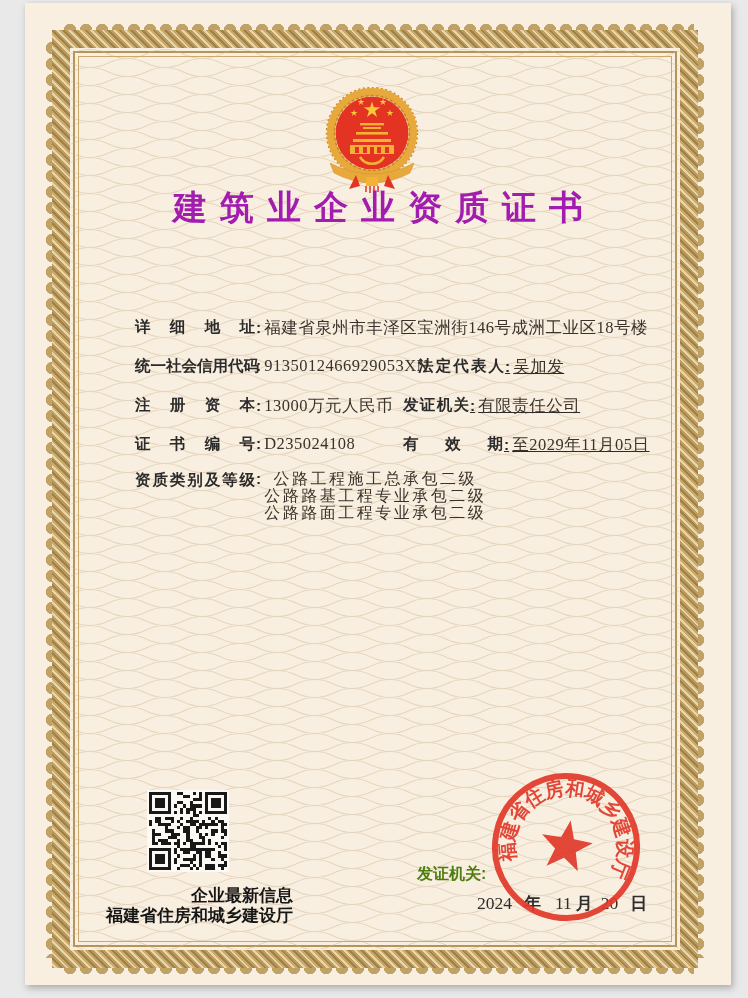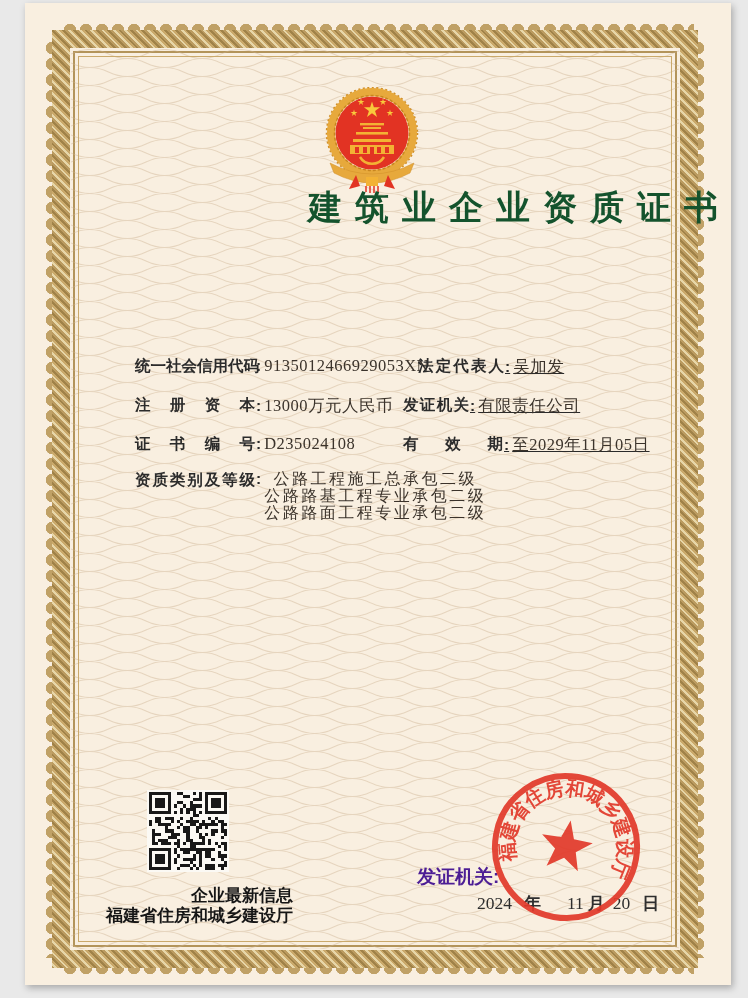--- a/index.html
+++ b/index.html
@@ -36,49 +36,49 @@
     background-size:7px 16px;background-repeat:repeat-y;}
   .sc-right{top:37px;height:918px;left:673px;width:7px;
     background:radial-gradient(circle at 0% 50%,#c0a166 0 6px,rgba(0,0,0,0) 6.5px);
     background-size:7px 16px;background-repeat:repeat-y;}
   .gui{position:absolute;left:1px;top:1px;opacity:.8;pointer-events:none;}
   
   .emblem{position:absolute;left:291px;top:84px;}
   
   .title{
     position:absolute;left:0;top:182px;width:100%;
-    text-align:right;text-indent:13px;letter-spacing:13px;
+    text-align:center;text-indent:13px;letter-spacing:13px;
     font-family:"Liberation Serif",serif;font-weight:bold;
-    font-size:34px;color:#14532d;
+    font-size:34px;color:#a21caf;
   }
   
   .f-row{position:absolute;left:110px;white-space:nowrap;font-size:15.5px;color:#2b2b2b;}
   .r1{top:274px}.r2{top:314px}.r3{top:353px}.r4{top:392px}.r5{top:431px}.r6{top:467px}
   .lab{display:inline-block;vertical-align:top;font-weight:bold;
        text-align:justify;text-align-last:justify;text-justify:inter-character;}
   .w120{width:120px}.w86{width:86px}.w66{width:66px}.w100{width:100px}
   .colon{font-weight:bold;margin:0 3px 0 1px;}
   .val{font-family:"Liberation Serif",serif;font-size:16.5px;color:#3b332b;letter-spacing:.5px;}
   .g2{position:absolute;top:0;white-space:nowrap;text-decoration:underline;}
   .r3 .g2{left:283px}.r4 .g2{left:268px}.r5 .g2{left:268px}
   .qual-lines{display:inline-block;vertical-align:top;}
   .qual-lines .val{display:block;font-size:16px;letter-spacing:2.5px;line-height:17px;text-align:center;}
   
   .qr{position:absolute;left:122px;top:787px;width:82px;height:82px;
       display:grid;grid-template-columns:repeat(25,1fr);grid-template-rows:repeat(25,1fr);
       background:#fbf9f4;padding:2px;box-sizing:border-box;}
   .qm{background:#181818;}
   .qr-cap{position:absolute;left:50px;top:883px;width:218px;text-align:right;
           font-weight:bold;font-size:17px;line-height:20px;color:#161616;}
-  .issuer{position:absolute;left:392px;top:861px;font-weight:bold;font-size:19px;color:#4c1d95;}
+  .issuer{position:absolute;left:392px;top:861px;font-weight:bold;font-size:16px;color:#4d7c0f;}
   .date{position:absolute;left:452px;top:889px;white-space:nowrap;z-index:1;color:#2e2e2e;}
   .date .num{font-family:"Liberation Serif",serif;font-size:17.5px;}
   .date .unit{font-weight:bold;font-size:17px;}
   .u-year{margin:0 8px 0 12px}.u-month{margin-left:4px}.u-day{margin-left:12px}
-  .n-month{margin-left:18px}.n-day{margin-left:8px}
+  .n-month{margin-left:6px}.n-day{margin-left:8px}
   .seal{position:absolute;left:461px;top:764px;z-index:5;opacity:.92;}
 </style>
 </head>
 <body>
 
 <div class="paper">
 
   <div class="sc sc-top"></div>
   <div class="sc sc-bottom"></div>
   <div class="sc sc-left"></div>
@@ -130,20 +130,23 @@
     <path d="M14,76 Q56,98 98,76 L94,86 Q56,106 18,86 Z" fill="#e7a93c" stroke="#d08f28" stroke-width="0.5"></path>
     <path d="M40,88 l-7,14 l11,-3 z" fill="#e23323"></path>
     <path d="M72,88 l7,14 l-11,-3 z" fill="#e23323"></path>
     <rect x="50" y="90" width="12" height="9" fill="#f3b234"></rect>
     <path d="M50,99 v6 M54,99 v7 M58,99 v7 M62,99 v6" stroke="#e23323" stroke-width="1.5"></path>
   </svg>
 
   <div class="title">建筑业企业资质证书</div>
 
 
+  <div class="f-row r2">
+    <span class="lab w120">详细地址</span><span class="colon">:</span><span class="val">福建省泉州市丰泽区宝洲街146号成洲工业区18号楼</span>
+  </div>
 
   <div class="f-row r3">
     <span class="lab w120">统一社会信用代码</span><span class="colon">:</span><span class="val">9135012466929053XN</span>
     <span class="g2">
       <span class="lab w86">法定代表人</span><span class="colon">:</span><span class="val">吴加发</span>
     </span>
   </div>
 
   <div class="f-row r4">
     <span class="lab w120">注册资本</span><span class="colon">:</span><span class="val">13000万元人民币</span>

